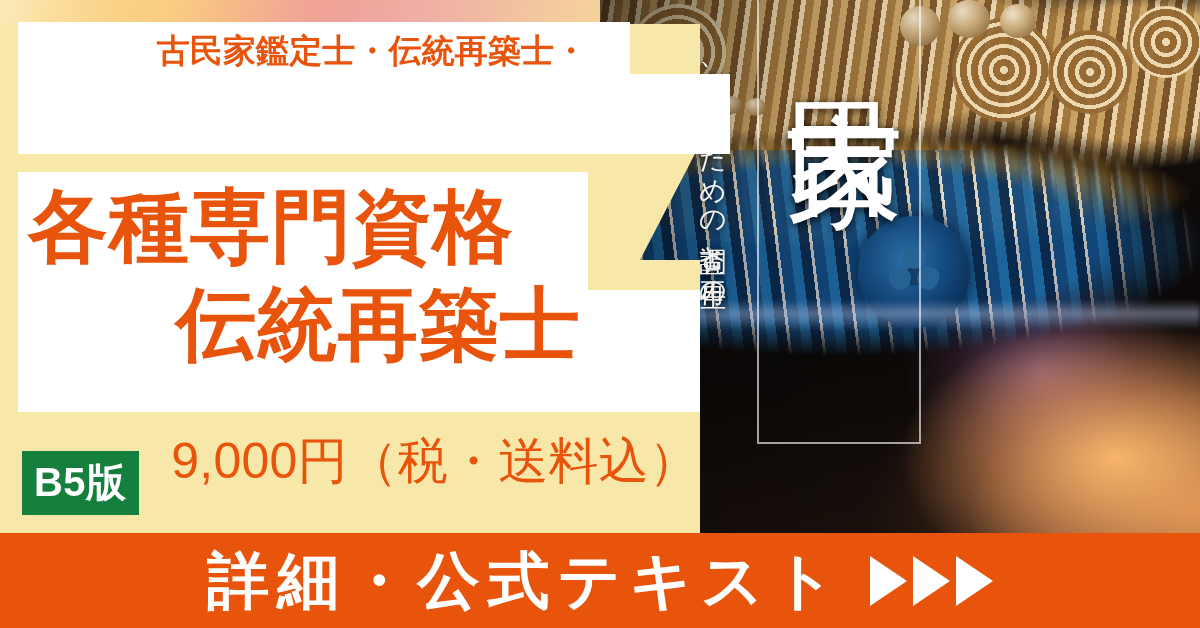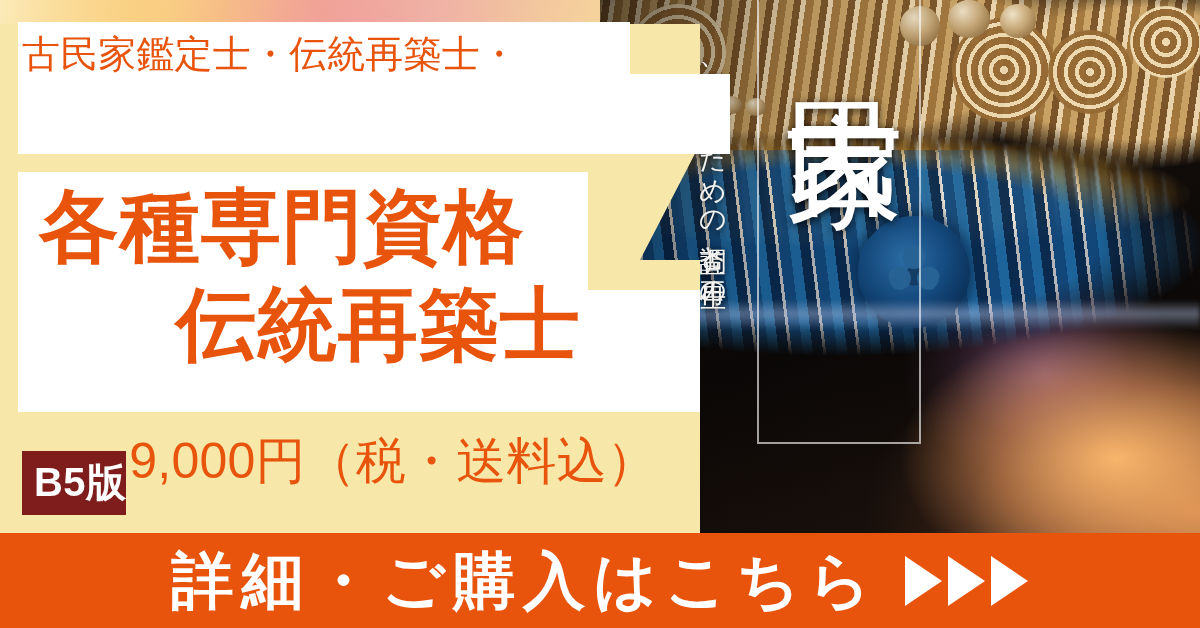--- a/index.html
+++ b/index.html
@@ -165,47 +165,47 @@
   .panel-main{
     position:absolute;left:18px;top:172px;width:682px;height:240px;
     background:#ffffff;
     clip-path:polygon(0 0, 570px 0, 570px 118px, 682px 118px, 682px 240px, 0 240px);
   }
 
   
   .cert-lines{
     position:absolute;left:22px;top:30px;width:700px;
     color:#e8540c;
-    font-size:38px;line-height:1.28;font-weight:400;
-    letter-spacing:.004em;white-space:nowrap;
+    font-size:33px;line-height:1.28;font-weight:700;
+    letter-spacing:.004em;white-space:nowrap;text-align:center;
   }
   .title-big{
     position:absolute;left:28px;top:186px;
     color:#e8540c;font-size:80px;line-height:1.02;font-weight:700;
-    letter-spacing:.012em;white-space:nowrap;margin-left:11px;
+    letter-spacing:.012em;white-space:nowrap;
   }
   .title-big2{
     position:absolute;left:176px;top:284px;
     color:#e8540c;font-size:80px;line-height:1.02;font-weight:700;
     letter-spacing:.012em;white-space:nowrap;
   }
 
   
   .price-row{
     position:absolute;left:22px;top:430px;height:62px;
     display:flex;align-items:center;
   }
   .size-badge{
-    background:#7f1d1d;color:#ffffff;
+    background:#15803d;color:#ffffff;
     font-size:40px;font-weight:700;line-height:1;
-    padding:11px 0 13px 12px;
+    padding:11px 13px 13px 12px;
     letter-spacing:.01em;white-space:nowrap;margin-top:44px;
   }
   .price-text{
-    margin-left:3px;color:#e8540c;
+    margin-left:32px;color:#e8540c;
     font-size:50px;font-weight:400;line-height:1;
     letter-spacing:.004em;white-space:nowrap;
   }
 
   
   .cta{
     position:absolute;left:0;top:533px;width:1200px;height:95px;
     background:#e8540c;
     display:flex;align-items:center;justify-content:center;
   }
@@ -265,21 +265,21 @@
 
   <div class="title-big">各種専門資格</div>
   <div class="title-big2">伝統再築士</div>
 
   <div class="price-row">
     <div class="size-badge">B5版</div>
     <div class="price-text">9,000円（税・送料込）</div>
   </div>
 
   <div class="cta">
-    <div class="cta-text">詳細・ご購入はこちら</div>
+    <div class="cta-text">詳細・公式テキスト</div>
     <div class="cta-arrows">
       <span></span>
       <span></span>
       <span></span>
     </div>
   </div>
 
 </div>
 
 </body></html>

